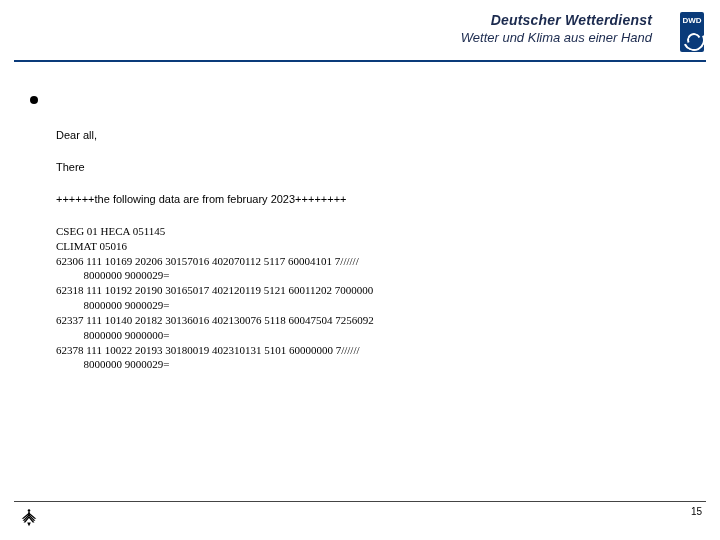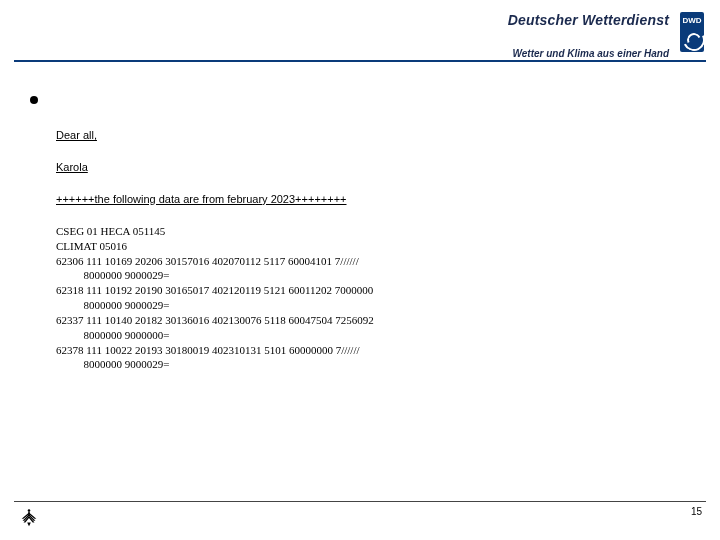--- a/index.html
+++ b/index.html
@@ -1,35 +1,35 @@
 <!DOCTYPE html>
 <html><head>
 <meta charset="utf-8">
 <style>
   * { margin: 0; padding: 0; box-sizing: border-box; }
   html, body { width: 720px; height: 540px; background: #fff; font-family: Arial, Helvetica, sans-serif; color: #000; }
   .slide { position: relative; width: 720px; height: 540px; }
   .header { position: absolute; top: 0; left: 0; right: 0; height: 62px; }
-  .brand { position: absolute; right: 16px; top: 12px; display: flex; align-items: flex-start; gap: 11px; }
+  .brand { position: absolute; right: 16px; top: 12px; display: flex; align-items: flex-start; gap: 28px; }
   .brand-text { text-align: right; }
   .brand-title { font-size: 14px; font-weight: 700; font-style: italic; color: #1b2a4e; letter-spacing: 0.2px; }
-  .brand-sub { font-size: 10px; font-weight: 700; font-style: italic; color: #1b2a4e; margin-top: 20px; }
+  .brand-sub { font-size: 13px; font-weight: 400; font-style: italic; color: #1b2a4e; margin-top: 2px; }
   .logo-box { width: 24px; height: 40px; background: #0a3b7a; border-radius: 2px; display: flex; flex-direction: column; align-items: center; justify-content: center; }
   .logo-label { font-size: 8px; font-weight: 700; color: #fff; margin-bottom: 2px; }
   .swirl { position: relative; width: 24px; height: 22px; }
   .swirl::before, .swirl::after { content: ""; position: absolute; border-radius: 50%; border: 2px solid #fff; border-top-color: transparent; border-left-color: transparent; }
   .swirl::before { width: 18px; height: 18px; left: 3px; top: 2px; transform: rotate(20deg); }
   .swirl::after  { width: 10px; height: 10px; left: 7px; top: 6px; transform: rotate(200deg); border-width: 2px; }
   .rule-top { position: absolute; left: 14px; right: 14px; top: 60px; height: 2px; background: #0a3b7a; }
   .content { position: absolute; left: 30px; right: 20px; top: 90px; }
   .bullet-row { display: flex; align-items: flex-start; gap: 18px; margin-bottom: 24px; }
   .bullet-dot { width: 8px; height: 8px; background: #000; border-radius: 50%; margin-top: 6px; flex: 0 0 auto; }
   .title-text { font-size: 18px; font-weight: 700; line-height: 1.3; max-width: 560px; }
   .body { margin-left: 26px; font-size: 11px; line-height: 1.45; }
-  .p-space { margin-bottom: 16px; text-decoration: underline; }
+  .p-space { margin-bottom: 16px; }
   .data-block { font-size: 11px; line-height: 1.35; white-space: pre; font-family: Liberation Serif, serif; margin-top: 12px; }
   .rule-bottom { position: absolute; left: 14px; right: 14px; bottom: 38px; height: 1px; background: #444; }
   .footer { position: absolute; left: 18px; right: 18px; bottom: 10px; height: 24px; display: flex; justify-content: space-between; }
   .eagle { width: 22px; height: 22px; }
   .pagenum { font-size: 10px; color: #000; }
 </style>
 </head>
 <body>
 
 <div class="slide">
@@ -48,21 +48,21 @@
   </div>
 
   <div class="rule-top"></div>
 
   <div class="content">
     <div class="bullet-row">
       <div class="bullet-dot"></div>
     </div>
     <div class="body">
       <div class="p-space">Dear all,</div>
-      <div class="p-space">Karola</div>
+      <div class="p-space">There</div>
       <div class="p-space">++++++the following data are from february 2023++++++++</div>
       <div class="data-block">CSEG 01 HECA 051145
 CLIMAT 05016
 62306 111 10169 20206 30157016 402070112 5117 60004101 7//////
           8000000 9000029=
 62318 111 10192 20190 30165017 402120119 5121 60011202 7000000
           8000000 9000029=
 62337 111 10140 20182 30136016 402130076 5118 60047504 7256092
           8000000 9000000=
 62378 111 10022 20193 30180019 402310131 5101 60000000 7//////

